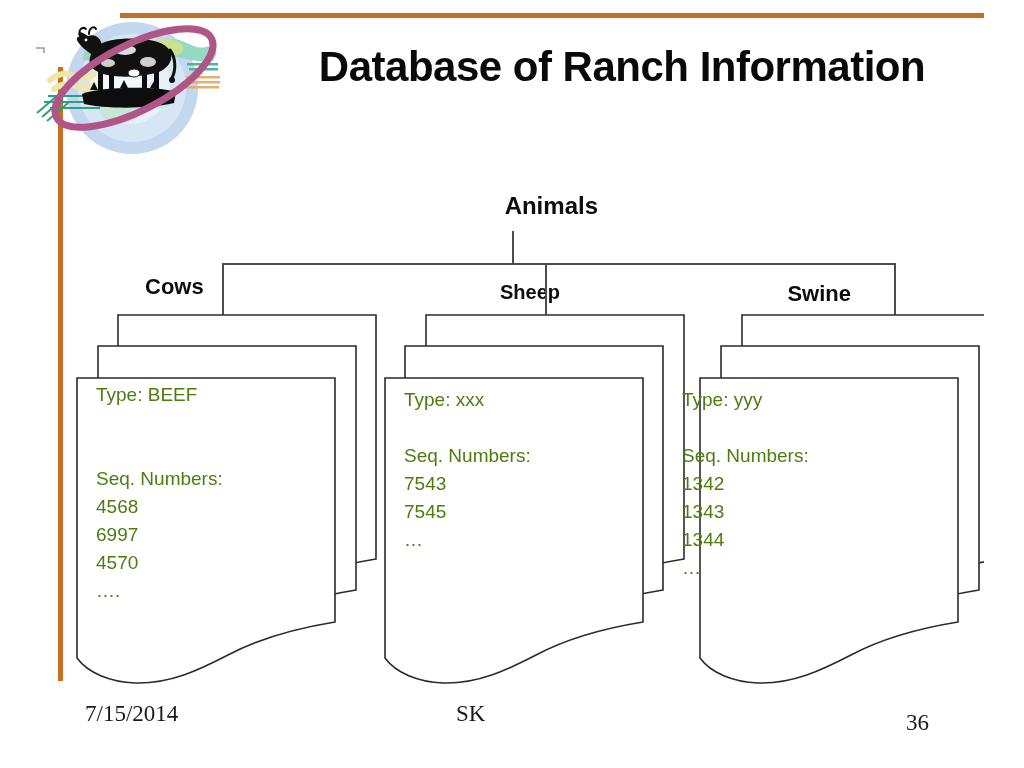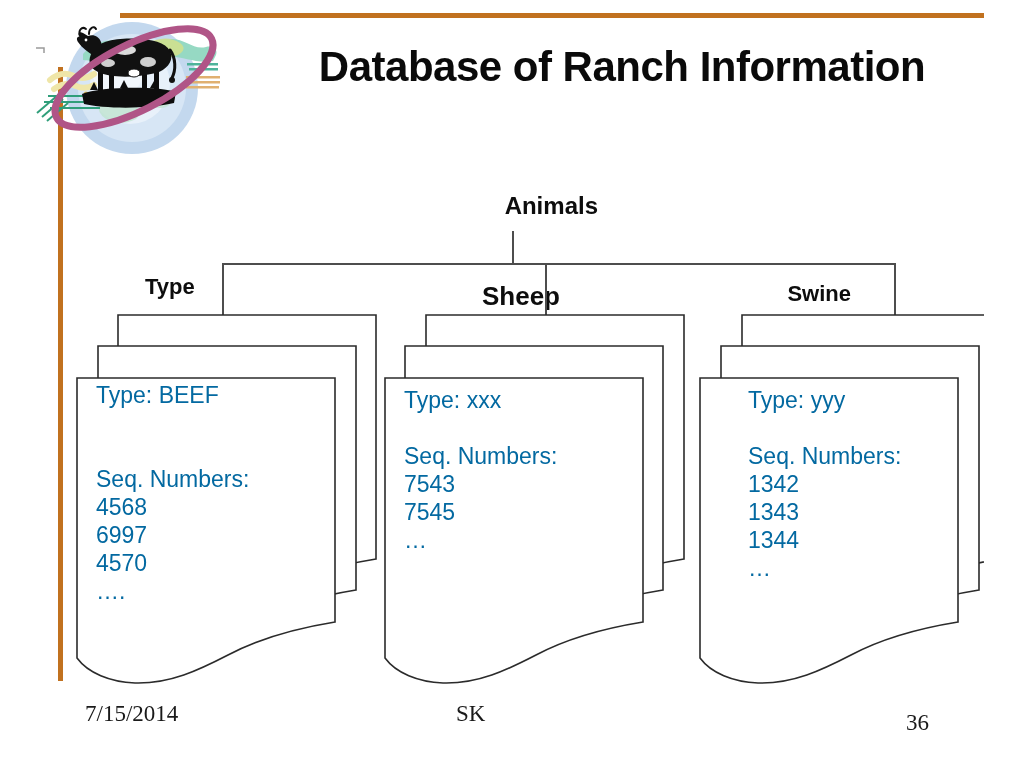--- a/index.html
+++ b/index.html
@@ -7,21 +7,21 @@
          font-family:"Liberation Sans",sans-serif;}
   .hline{position:absolute;background:#c1711f;}
   .vline{position:absolute;background:#c1711f;}
   .title{position:absolute;left:250px;top:44px;width:744px;text-align:center;
          font-size:42px;font-weight:bold;color:#0a0a0a;letter-spacing:-0.5px;line-height:1.1;}
   .tree-line{position:absolute;background:#4d4d4d;}
   .node-label{position:absolute;font-weight:bold;color:#0d0d0d;font-size:23px;}
   .center{text-align:right;}
   .card{position:absolute;}
   .card svg{display:block;}
-  .card-text{position:absolute;font-size:23px;color:#0369a1;line-height:28px;}
+  .card-text{position:absolute;font-size:19px;color:#4d7c0f;line-height:28px;}
   .card-text div{min-height:28px;white-space:nowrap;}
   .footer{position:absolute;font-family:"Liberation Serif",serif;font-size:23px;color:#1a1a1a;}
   .logo{position:absolute;left:30px;top:10px;}
 </style>
 </head>
 <body>
 
 <div class="slide">
 
   <div class="hline" style="left:120px;top:13px;width:886px;height:5px;"></div>
@@ -91,22 +91,22 @@
     <g transform="rotate(-27 104 68)">
       <ellipse cx="104" cy="68" rx="87" ry="33" fill="none" stroke="#b05587" stroke-width="7"></ellipse>
     </g>
 
     <path d="M6,38 h8 v5" stroke="#9a9a9a" stroke-width="1.5" fill="none"></path>
   </svg>
 
   <div class="title">Database of Ranch Information</div>
 
   <div class="node-label center" style="left:438px;top:192px;width:160px;font-size:24px;">Animals</div>
-  <div class="node-label" style="left:145px;top:274px;font-size:22px;">Type</div>
-  <div class="node-label center" style="left:445px;top:281px;width:115px;font-size:26px;">Sheep</div>
+  <div class="node-label" style="left:145px;top:274px;font-size:22px;">Cows</div>
+  <div class="node-label center" style="left:445px;top:281px;width:115px;font-size:20px;">Sheep</div>
   <div class="node-label center" style="left:735px;top:281px;width:116px;font-size:22px;">Swine</div>
 
   <div class="tree-line" style="left:512px;top:231px;width:2px;height:33px;"></div>
   <div class="tree-line" style="left:222px;top:263px;width:674px;height:2px;"></div>
   <div class="tree-line" style="left:222px;top:263px;width:2px;height:53px;"></div>
   <div class="tree-line" style="left:545px;top:263px;width:2px;height:53px;"></div>
   <div class="tree-line" style="left:894px;top:263px;width:2px;height:53px;"></div>
 
   <div class="card" style="left:117px;top:314px;z-index:1;">
     <svg width="260" height="312" viewBox="0 0 260 312">
@@ -166,21 +166,21 @@
   <div class="card" style="left:720px;top:345px;z-index:2;">
     <svg width="260" height="312" viewBox="0 0 260 312">
         <path d="M1,1 L259,1 L259,245 C222,251 184,261 152,278 C123,293 94,307 59,306 C34,305 12,296 1,281 Z" fill="#ffffff" stroke="#2b2b2b" stroke-width="1.6"></path>
       </svg>
   </div>
   <div class="card" style="left:699px;top:377px;z-index:3;">
     <svg width="260" height="312" viewBox="0 0 260 312">
         <path d="M1,1 L259,1 L259,245 C222,251 184,261 152,278 C123,293 94,307 59,306 C34,305 12,296 1,281 Z" fill="#ffffff" stroke="#2b2b2b" stroke-width="1.6"></path>
       </svg>
   </div>
-  <div class="card-text" style="left:748px;top:386px;z-index:4;">
+  <div class="card-text" style="left:682px;top:386px;z-index:4;">
     <div>Type: yyy</div>
     <div></div>
     <div>Seq. Numbers:</div>
     <div>1342</div>
     <div>1343</div>
     <div>1344</div>
     <div>…</div>
   </div>
 
   <div class="footer" style="left:85px;top:701px;">7/15/2014</div>

